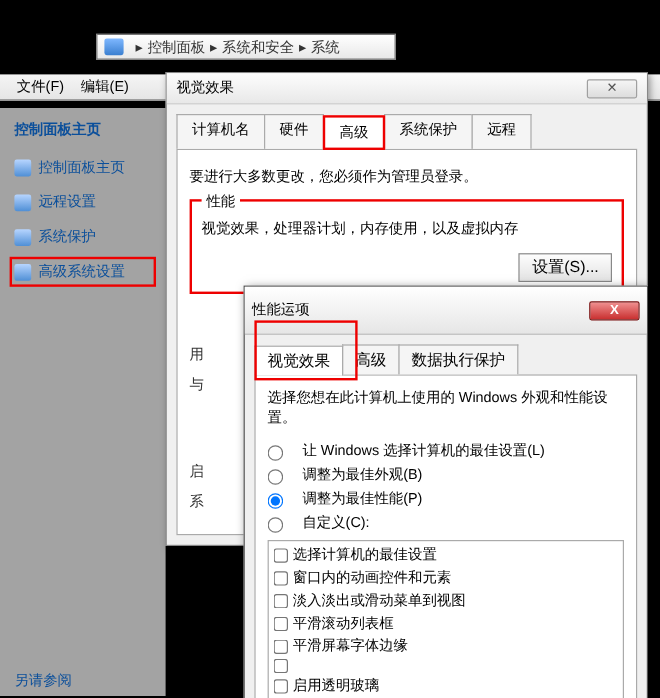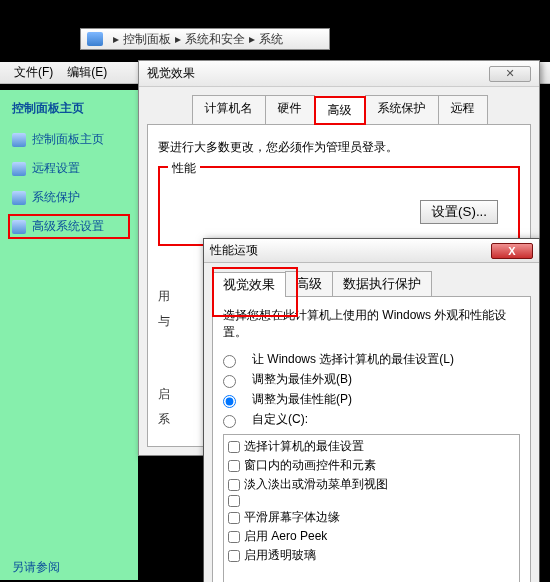--- a/index.html
+++ b/index.html
@@ -8,49 +8,49 @@
 
 .bcbar { position: absolute; top: 28px; left: 80px; height: 22px; background: linear-gradient(#fff,#e8e8e8); border: 1px solid #888; display: flex; align-items: center; padding: 0 6px; width: 250px; }
 .bcicon { width: 16px; height: 14px; background: linear-gradient(#7fb8ff,#3a7fd0); border-radius: 2px; margin-right: 6px; }
 .bcbar span { color: #333; }
 .bcsep { margin: 0 4px; color: #888; }
 
 
 .menubar { position: absolute; top: 62px; left: 0; width: 550px; height: 22px; background: linear-gradient(#f5f5f5,#e5e5e5); border-bottom: 1px solid #bbb; display: flex; align-items: center; padding-left: 14px; gap: 14px; }
 
 
-.leftnav { position: absolute; top: 90px; left: 0; width: 138px; background: #86efac; height: 490px; padding: 10px 12px; }
+.leftnav { position: absolute; top: 90px; left: 0; width: 138px; background: #a3a3a3; height: 490px; padding: 10px 12px; }
 .leftnav .title { color: #0b4f9b; font-weight: bold; margin-bottom: 14px; font-size: 12px; }
 .leftnav .item { display: flex; align-items: center; gap: 6px; margin-bottom: 12px; cursor: pointer; }
 .leftnav .bullet { width: 14px; height: 14px; background: linear-gradient(#b7d5ff,#4f8fd6); border-radius: 2px; display: inline-block; }
 .leftnav .txt { color: #0b4f9b; }
 .leftnav .hl { border: 2px solid #e00; padding: 2px 2px; margin: -4px -4px 8px -4px; }
 .leftnav .seealso { margin-top: 320px; color: #0b4f9b; }
 
 
 .sysprop { position: absolute; top: 60px; left: 138px; width: 402px; background: #f0f0f0; border: 1px solid #888; box-shadow: 2px 2px 6px rgba(0,0,0,.4); }
 .sp-titlebar { height: 26px; background: linear-gradient(#fdfdfd,#e8e8e8); display: flex; align-items: center; justify-content: space-between; padding: 0 8px; border-bottom: 1px solid #ccc; }
 .sp-titlebar .close { width: 42px; height: 16px; border: 1px solid #a0a0a0; border-radius: 2px; background: linear-gradient(#f5f5f5,#ddd); display:flex; align-items:center; justify-content:center; font-size:11px; color:#555;}
-.sp-tabs { display: flex; padding: 8px 8px 0 8px; gap: 0; justify-content: center; }
+.sp-tabs { display: flex; padding: 8px 8px 0 8px; gap: 0; }
 .sp-tab { border: 1px solid #aaa; border-bottom: none; padding: 4px 12px; background: #f5f5f5; margin-right: -1px; cursor: pointer; }
 .sp-tab.active { background: #fff; position: relative; top: 1px; }
 .sp-tab.hl { border: 2px solid #e00; }
 .sp-body { background: #fff; border: 1px solid #aaa; margin: 0 8px 8px 8px; padding: 10px; }
 .sp-note { margin: 4px 0 10px 0; }
-.sp-group { border: 1px solid #ccc; padding: 20px; position: relative; }
+.sp-group { border: 1px solid #ccc; padding: 8px; position: relative; }
 .sp-group.hl { border: 2px solid #e00; }
 .sp-group-title { position: absolute; top: -8px; left: 8px; background: #fff; padding: 0 4px; }
 .sp-group-desc { margin-top: 6px; }
 .sp-btn { float: right; margin-top: 12px; border: 1px solid #888; background: linear-gradient(#fdfdfd,#e3e3e3); padding: 2px 10px; cursor: pointer; }
 .sp-lines { margin-top: 42px; color: #333; }
 .sp-lines div { margin: 8px 0; }
 
 
 .perf { position: absolute; top: 238px; left: 203px; width: 337px; background: #f0f0f0; border: 1px solid #555; box-shadow: 2px 2px 8px rgba(0,0,0,.5); }
-.pf-titlebar { height: 24px; background: linear-gradient(#fff,#e6e6e6); display: flex; align-items: center; justify-content: space-between; padding: 0 6px; border-bottom: 1px solid #bbb; }
+.pf-titlebar { height: 40px; background: linear-gradient(#fff,#e6e6e6); display: flex; align-items: center; justify-content: space-between; padding: 0 6px; border-bottom: 1px solid #bbb; }
 .pf-close { width: 42px; height: 16px; background: linear-gradient(#f09090,#c93030); border: 1px solid #7a1010; border-radius: 2px; display:flex; align-items:center; justify-content:center; color:#fff; font-size:11px; font-weight:bold; }
 .pf-tabs { display: flex; padding: 8px 8px 0 8px; }
 .pf-tab { border: 1px solid #aaa; border-bottom: none; padding: 3px 10px; background: #f5f5f5; margin-right: -1px; cursor: pointer; font-size: 13px; }
 .pf-tab.active { background: #fff; position: relative; top: 1px; }
 .pf-body { background: #fff; border: 1px solid #aaa; margin: 0 8px 8px 8px; padding: 10px; height: 290px; overflow: hidden; }
 .pf-hlbox { position: absolute; top: 28px; left: 8px; width: 86px; height: 50px; border: 2px solid #e00; pointer-events: none; }
 .pf-desc { margin-bottom: 10px; }
 .pf-radio { display: flex; align-items: flex-end; gap: 16px; margin: 3px 0; }
 .pf-radio input { margin: 0; }
 .pf-list { border: 1px solid #aaa; margin-top: 6px; height: 160px; overflow-y: auto; padding: 2px; background: #fff; }
@@ -105,20 +105,21 @@
     <div class="sp-tab">计算机名</div>
     <div class="sp-tab">硬件</div>
     <div class="sp-tab active hl">高级</div>
     <div class="sp-tab">系统保护</div>
     <div class="sp-tab">远程</div>
   </div>
   <div class="sp-body">
     <div class="sp-note">要进行大多数更改，您必须作为管理员登录。</div>
     <div class="sp-group hl">
       <span class="sp-group-title">性能</span>
+      <div class="sp-group-desc">视觉效果，处理器计划，内存使用，以及虚拟内存</div>
       <button class="sp-btn">设置(S)...</button>
       <div style="clear:both"></div>
     </div>
     <div class="sp-lines">
       <div>用</div>
       <div>与</div>
       <div style="height:40px"></div>
       <div>启</div>
       <div>系</div>
     </div>
@@ -162,28 +163,28 @@
         <label class="pf-check">
           <input type="checkbox" style="">
           <span>窗口内的动画控件和元素</span>
         </label>
         <label class="pf-check">
           <input type="checkbox" style="">
           <span>淡入淡出或滑动菜单到视图</span>
         </label>
         <label class="pf-check">
           <input type="checkbox" style="">
+          <span>平滑滚动列表框</span>
         </label>
         <label class="pf-check">
           <input type="checkbox" style="">
           <span>平滑屏幕字体边缘</span>
         </label>
         <label class="pf-check">
           <input type="checkbox" style="">
-          <span>启用 Aero Peek</span>
         </label>
         <label class="pf-check">
           <input type="checkbox" style="">
           <span>启用透明玻璃</span>
         </label>
       </div>
   </div>
 </div>
 
 </body></html>

